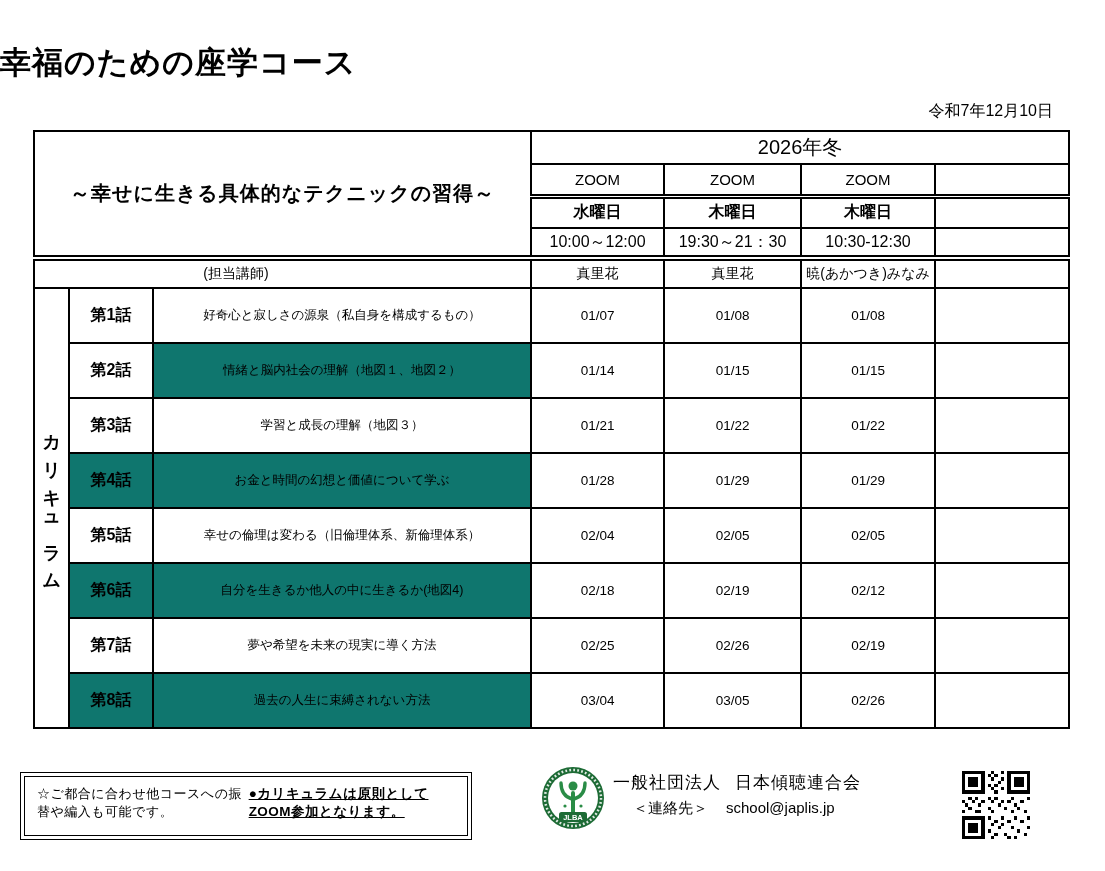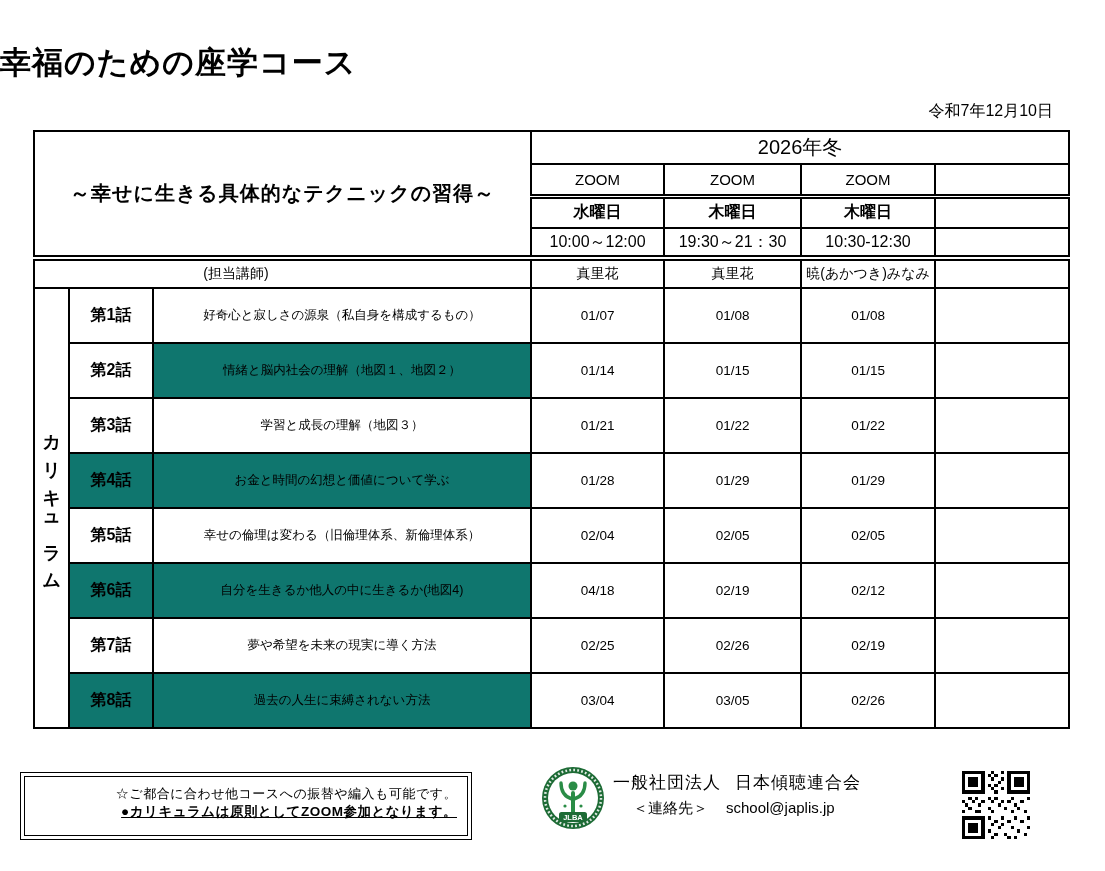--- a/index.html
+++ b/index.html
@@ -72,21 +72,21 @@
   
   .notes-box {
     position: absolute; left: 20px; top: 772px;
     width: 452px; height: 68px;
     border: 1px solid #000; padding: 3px;
   }
   .notes-inner {
     width: 100%; height: 100%;
     border: 1px solid #000;
     padding: 8px 10px 20px 12px;
-    display: flex; flex-direction: column; justify-content: space-between; text-align: right;
+    display: flex; flex-direction: row; justify-content: space-between;
   }
   .note1 { font-size: 13px; letter-spacing: 0.5px; }
   .note2 { font-size: 13.5px; font-weight: bold; text-decoration: underline; letter-spacing: 0.5px; }
 
   .logo { position: absolute; left: 541px; top: 766px; width: 64px; height: 64px; }
   .org-block { position: absolute; left: 613px; top: 771px; }
   .org-line1 { font-size: 17px; letter-spacing: 1px; }
   .org-line1 .org-name { margin-left: 14px; }
   .org-line2 { font-size: 15px; margin-top: 5px; margin-left: 20px; }
   .org-line2 .email { margin-left: 18px; font-family: "Liberation Sans", sans-serif; }
@@ -179,21 +179,21 @@
         <td class="ep-no">第5話</td>
         <td class="topic">幸せの倫理は変わる（旧倫理体系、新倫理体系）</td>
         <td class="sdate">02/04</td>
         <td class="sdate">02/05</td>
         <td class="sdate">02/05</td>
         <td></td>
       </tr>
       <tr class="r-body">
         <td class="ep-no shade">第6話</td>
         <td class="topic shade">自分を生きるか他人の中に生きるか(地図4)</td>
-        <td class="sdate">04/18</td>
+        <td class="sdate">02/18</td>
         <td class="sdate">02/19</td>
         <td class="sdate">02/12</td>
         <td></td>
       </tr>
       <tr class="r-body">
         <td class="ep-no">第7話</td>
         <td class="topic">夢や希望を未来の現実に導く方法</td>
         <td class="sdate">02/25</td>
         <td class="sdate">02/26</td>
         <td class="sdate">02/19</td>

